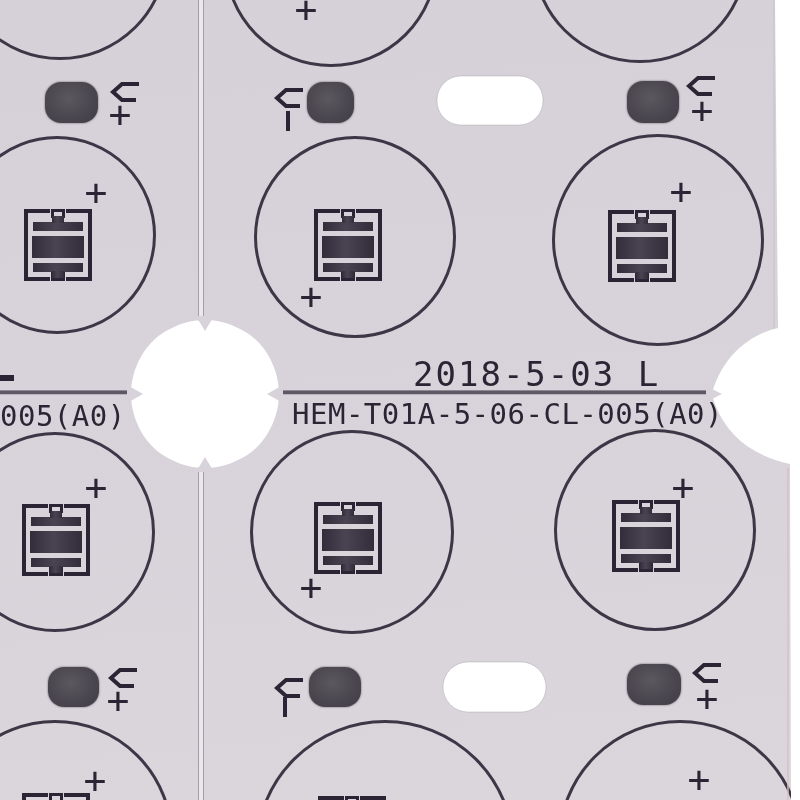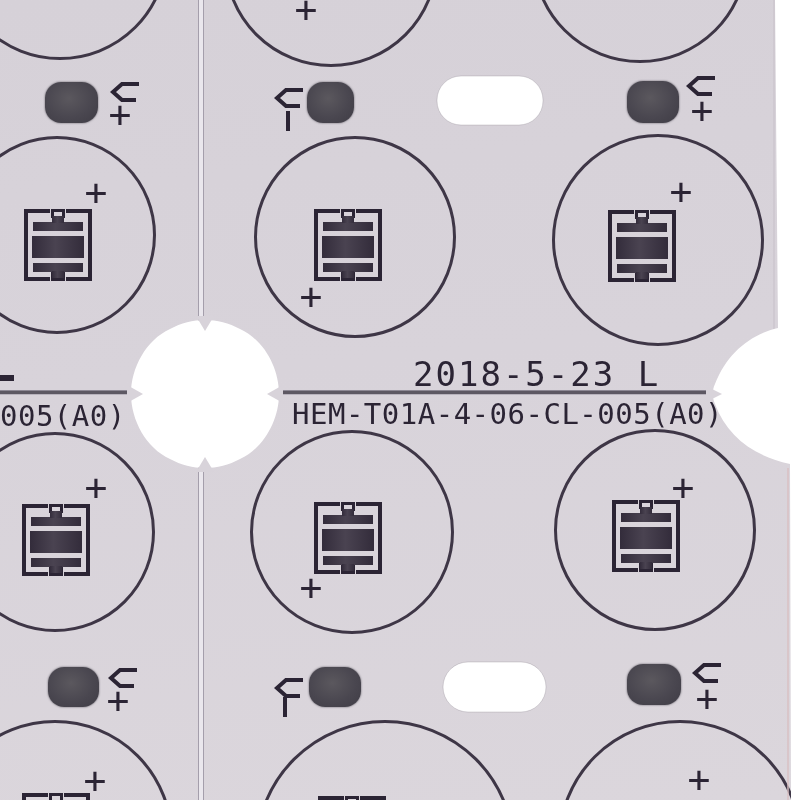--- a/index.html
+++ b/index.html
@@ -47,22 +47,22 @@
 </head>
 <body>
 
 <div id="board">
 
   <div class="seam-v"></div>
   <div class="seam-h"></div>
   <div class="edge-shadow"></div>
   <div class="edge-pink"></div>
 
-  <span class="silk silk-date" style="z-index:5">2018-5-23 L</span>
-  <span class="silk silk-part" style="z-index:5">HEM-T01A-4-06-CL-005(A0)</span>
+  <span class="silk silk-date" style="z-index:5">2018-5-03 L</span>
+  <span class="silk silk-part" style="z-index:5">HEM-T01A-5-06-CL-005(A0)</span>
   <span class="silk silk-left" style="z-index:5">-005(A0)</span>
   <div class="dash"></div>
 
   <svg id="cutouts" width="800" height="800" viewBox="0 0 800 800">
     <path style="fill:var(--color-cutout)" d="M 131,394 C 131,368 146,340 170,329 C 181,323 193,320 205,320
              C 217,320 229,323 240,329 C 264,340 279,368 279,394
              C 279,420 264,448 240,459 C 229,465 217,468 205,468
              C 193,468 181,465 170,459 C 146,448 131,420 131,394 Z"></path>
     <path style="fill:var(--color-board)" d="M 196,316 L 214,316 L 205,331 Z"></path>
     <path style="fill:var(--color-board)" d="M 196,472 L 214,472 L 205,457 Z"></path>

